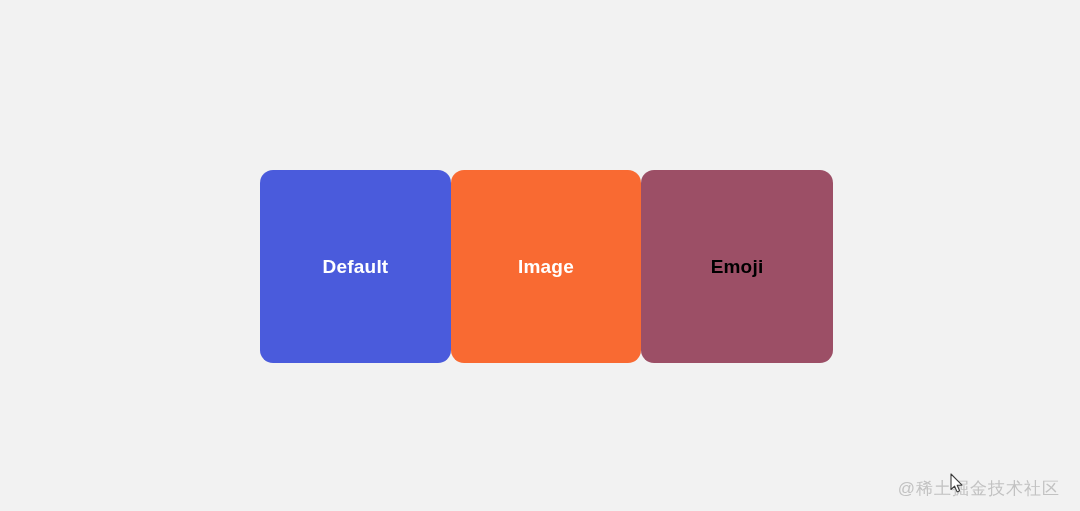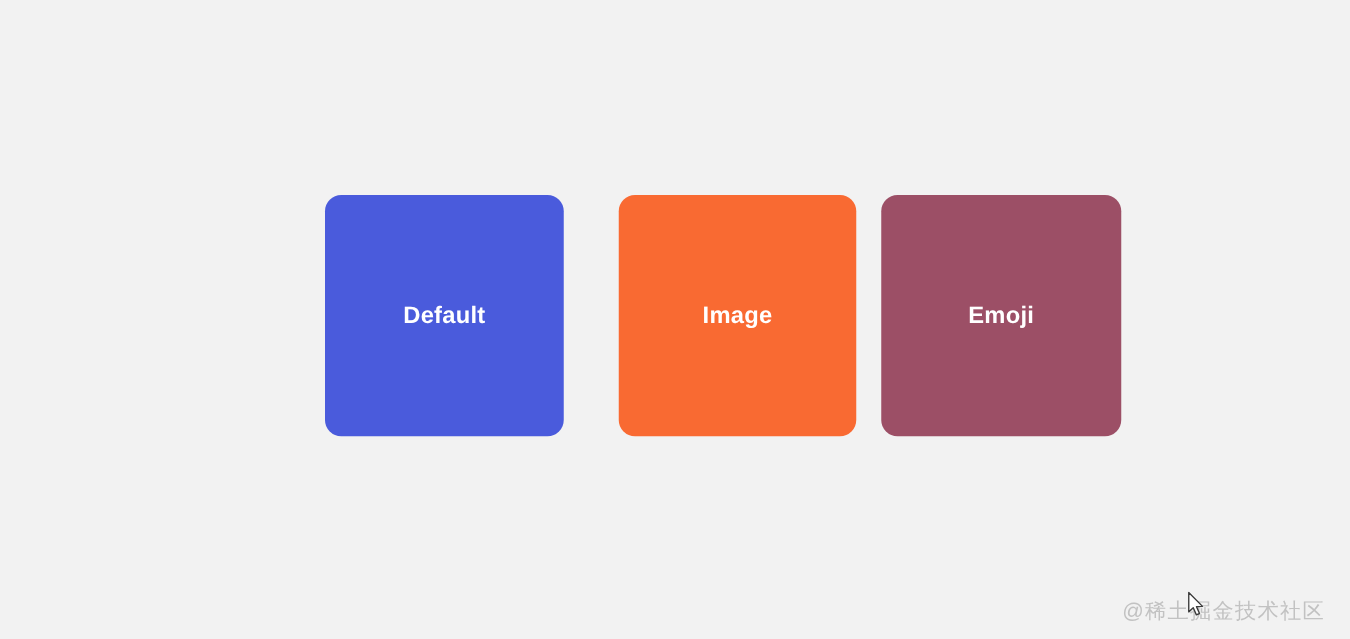--- a/index.html
+++ b/index.html
@@ -17,43 +17,42 @@
 
   #stage {
     position: absolute;
     inset: 0;
     background: #f2f2f2;
   }
 
   .card-row {
     position: absolute;
     left: 260px;
-    top: 156px;
+    top: 170px;
     display: flex;
     align-items: flex-start;
-    gap: 20px;
+    gap: 0;
   }
 
   .card {
     width: 191px;
     height: 193px;
     border-radius: 13px;
     display: flex;
     align-items: center;
     justify-content: center;
     box-sizing: border-box;
   }
 
   .card-default {
     background: #4a5bdc;
   }
   .card-image {
     width: 190px;
     background: #f96a32;
-    margin-left: 24px;
   }
   .card-emoji {
     width: 192px;
     background: #9c4f66;
   }
 
   .card-label {
     color: #ffffff;
     font-size: 19px;
     font-weight: bold;
@@ -91,21 +90,21 @@
 
     <div class="card card-default" style="background: rgb(74, 91, 220);">
       <span class="card-label" style="color: rgb(255, 255, 255);">Default</span>
     </div>
 
     <div class="card card-image" style="background: rgb(249, 106, 50);">
       <span class="card-label" style="color: rgb(255, 255, 255);">Image</span>
     </div>
 
     <div class="card card-emoji" style="background: rgb(156, 79, 102);">
-      <span class="card-label" style="color: #ffffff;">Emoji</span>
+      <span class="card-label" style="color: #000000;">Emoji</span>
     </div>
 
   </div>
 
   <div class="watermark" style="color: rgb(194, 194, 194);">@稀土掘金技术社区</div>
 
   <svg class="cursor" viewBox="0 0 14 21">
     <path d="M1 1 L1 16.5 L4.6 13.2 L7.1 18.9 L9.6 17.8 L7.2 12.3 L12 12.1 Z" fill="#ffffff" stroke="#3c3c3c" stroke-width="1.1" stroke-linejoin="round"></path>
   </svg>
 

